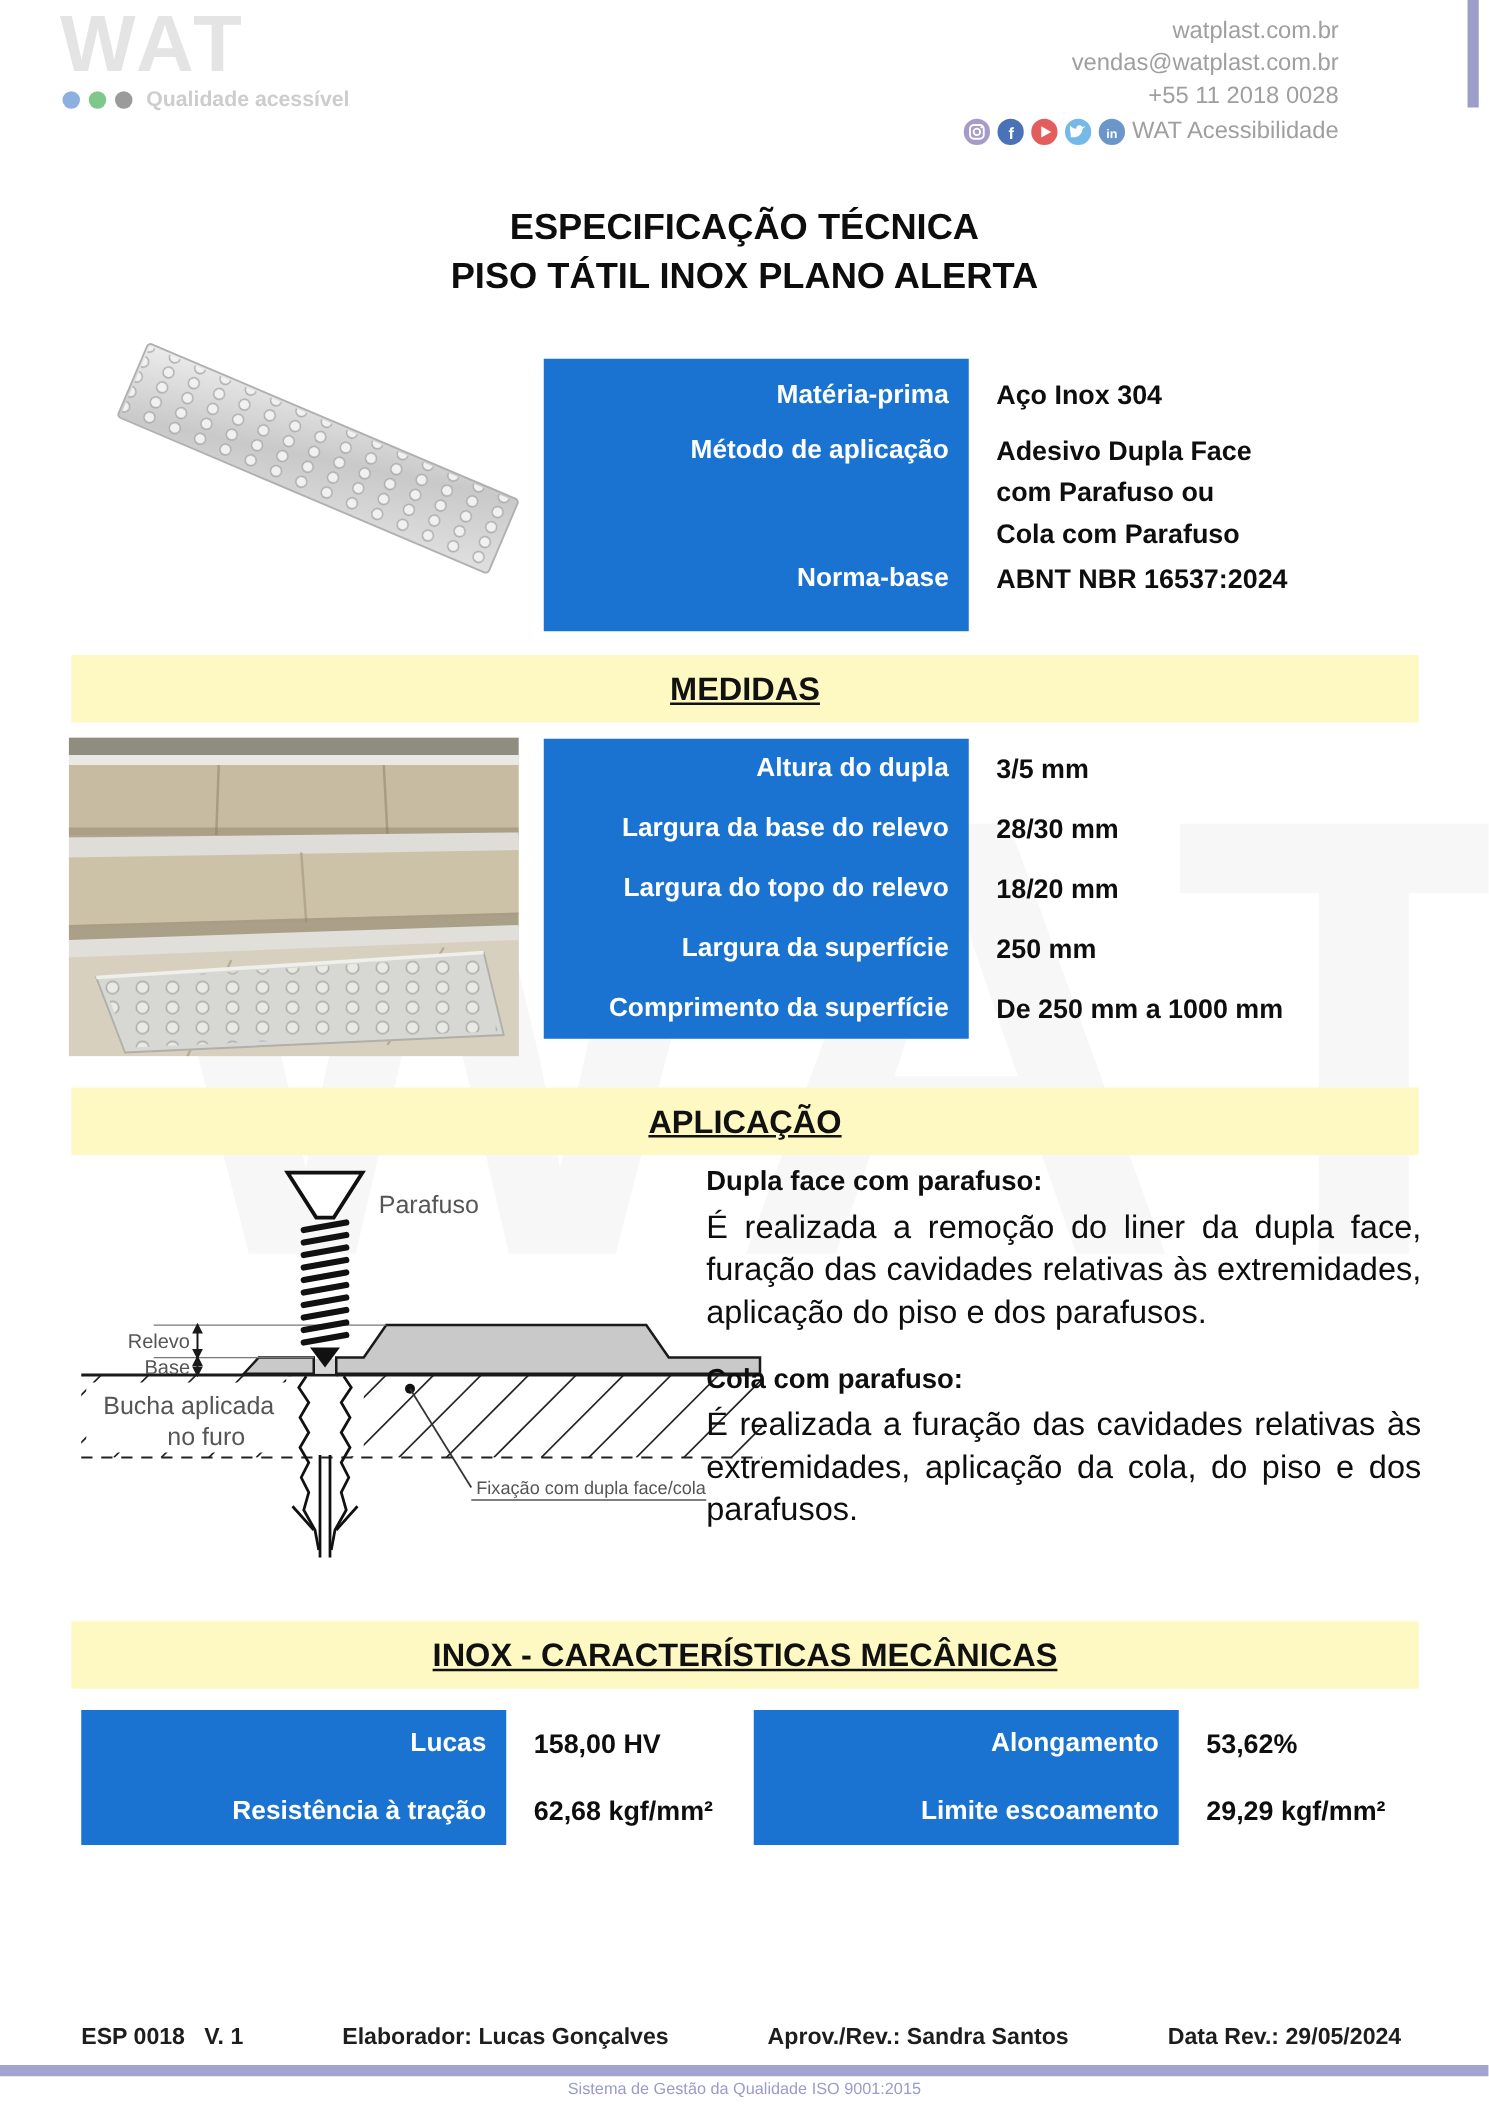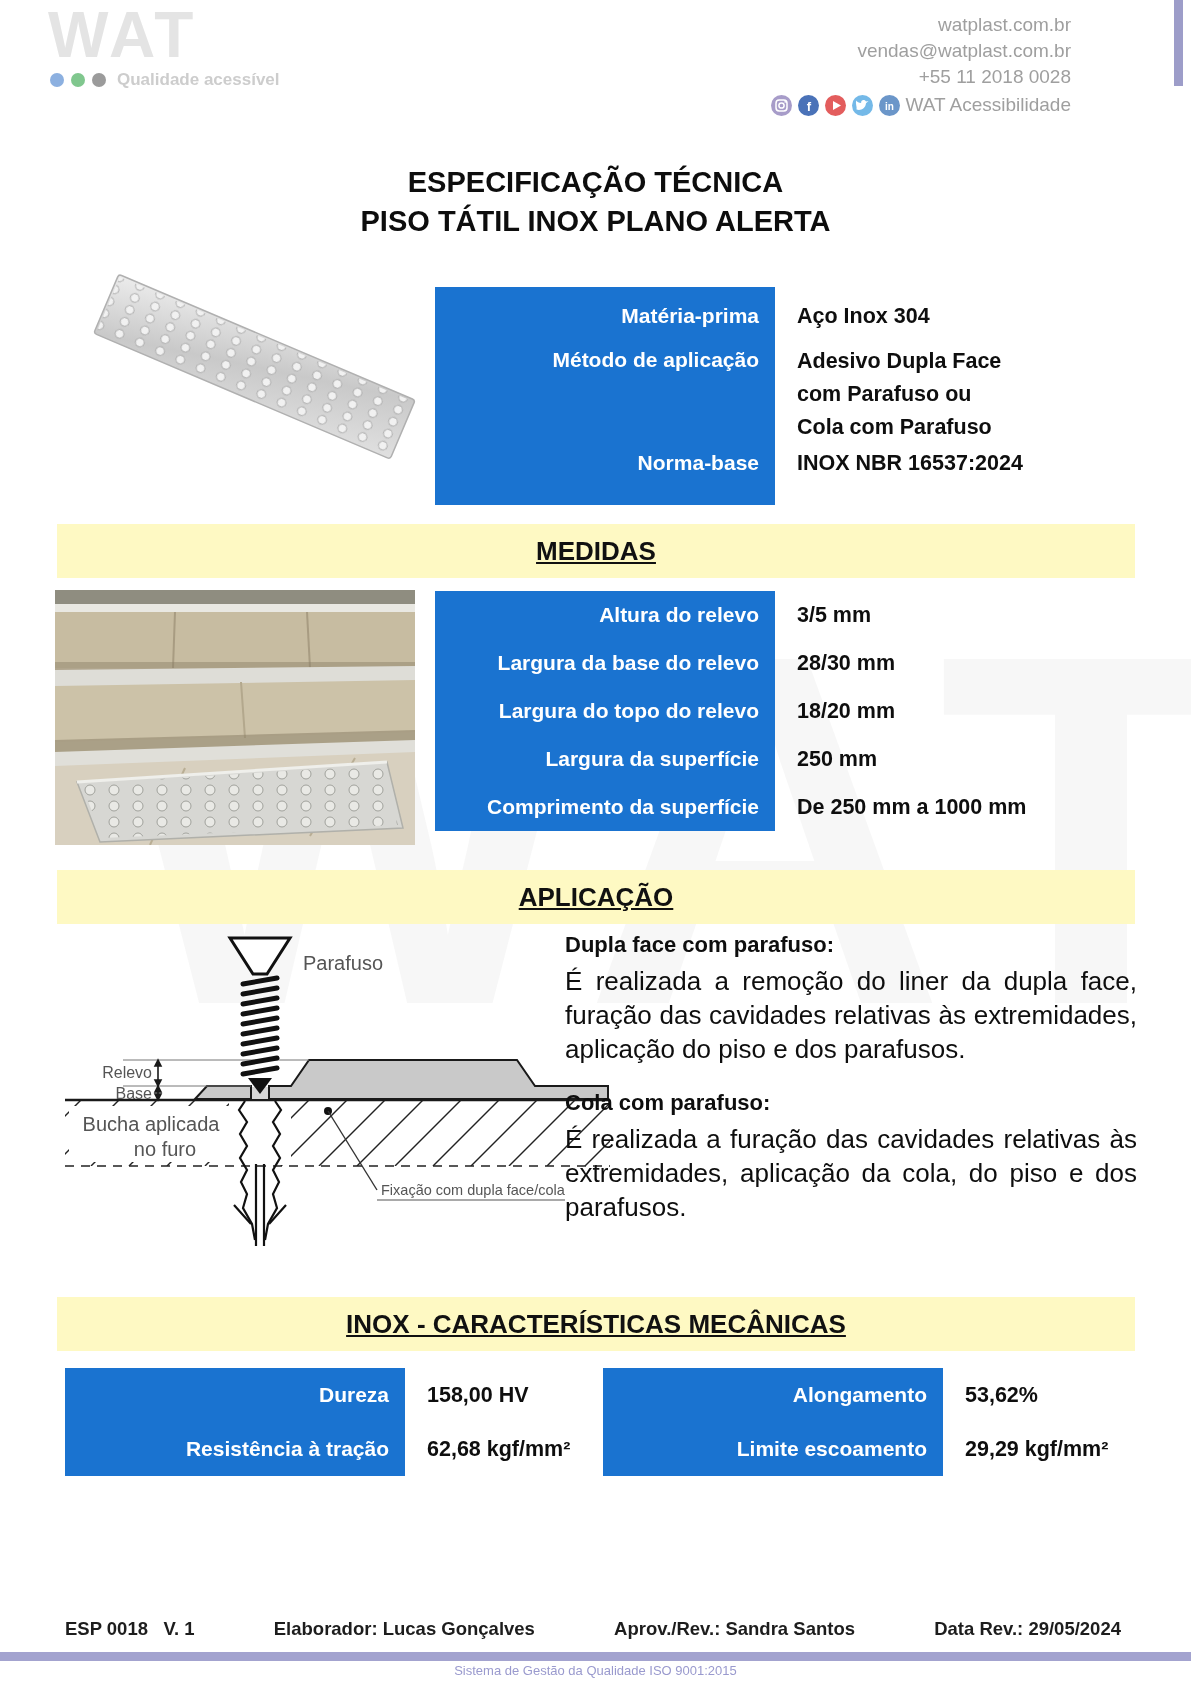--- a/index.html
+++ b/index.html
@@ -134,21 +134,21 @@
       <div class="dval">Aço Inox 304</div>
     </div>
     <div class="drow" style="top:58px;">
       <div class="dlabel">Método de aplicação</div>
       <div class="dval multiline">Adesivo Dupla Face
 com Parafuso ou
 Cola com Parafuso</div>
     </div>
     <div class="drow" style="top:161px;">
       <div class="dlabel">Norma-base</div>
-      <div class="dval">INOX NBR 16537:2024</div>
+      <div class="dval">ABNT NBR 16537:2024</div>
     </div>
   </div>
 
   <div class="banner" style="top:524px;">
     <span>MEDIDAS</span>
   </div>
 
   <svg class="img-abs" style="left:55px; top:590px;" width="360" height="255" viewBox="0 0 360 255">
     <defs>
       <pattern id="dots2" width="24" height="16" patternUnits="userSpaceOnUse">
@@ -173,21 +173,21 @@
     <g>
       <polygon points="22,192 332,172 348,238 45,252" fill="#d7d7d3" stroke="#b0b0aa" stroke-width="1.5"></polygon>
       <polygon points="26,194 328,175 343,235 48,248" fill="url(#dots2)"></polygon>
       <line x1="22" y1="192" x2="332" y2="172" stroke="#efefeb" stroke-width="3"></line>
     </g>
   </svg>
 
   <div class="duo" style="left:435px; top:591px; width:700px; height:240px;">
     <div class="bluecol" style="height:240px;"></div>
     <div class="drow" style="top:9px;">
-      <div class="dlabel">Altura do relevo</div>
+      <div class="dlabel">Altura do dupla</div>
       <div class="dval">3/5 mm</div>
     </div>
     <div class="drow" style="top:57px;">
       <div class="dlabel">Largura da base do relevo</div>
       <div class="dval">28/30 mm</div>
     </div>
     <div class="drow" style="top:105px;">
       <div class="dlabel">Largura do topo do relevo</div>
       <div class="dval">18/20 mm</div>
     </div>
@@ -299,21 +299,21 @@
     <p class="app-p">É realizada a furação das cavidades relativas às extremidades, aplicação da cola, do piso e dos parafusos.</p>
   </div>
 
   <div class="banner" style="top:1297px;">
     <span>INOX - CARACTERÍSTICAS MECÂNICAS</span>
   </div>
 
   <div class="duo" style="left:65px; top:1368px; width:560px; height:108px;">
     <div class="bluecol" style="height:108px;"></div>
     <div class="drow" style="top:12px;">
-      <div class="dlabel">Dureza</div>
+      <div class="dlabel">Lucas</div>
       <div class="dval">158,00 HV</div>
     </div>
     <div class="drow" style="top:66px;">
       <div class="dlabel">Resistência à tração</div>
       <div class="dval">62,68 kgf/mm²</div>
     </div>
   </div>
 
   <div class="duo" style="left:603px; top:1368px; width:560px; height:108px;">
     <div class="bluecol" style="height:108px;"></div>

